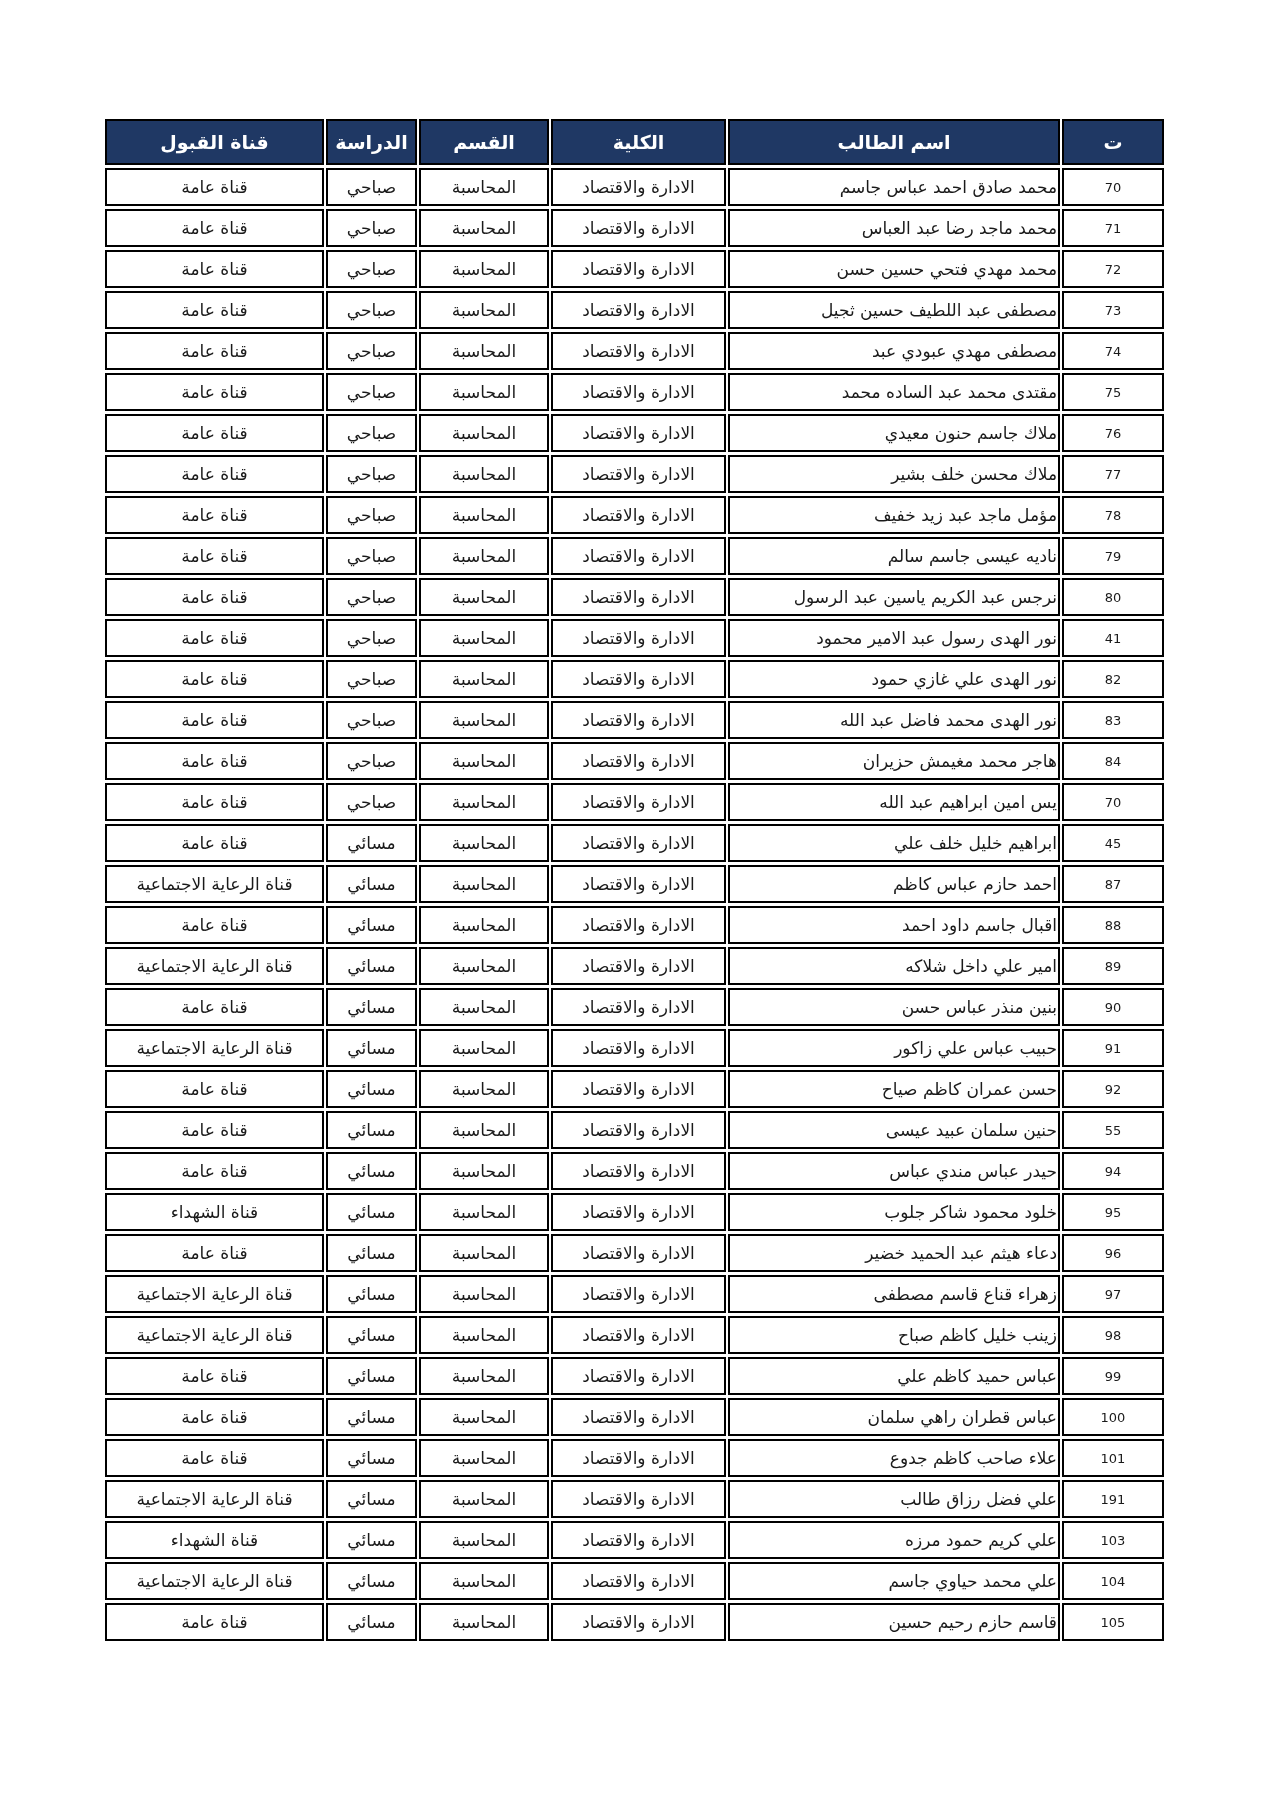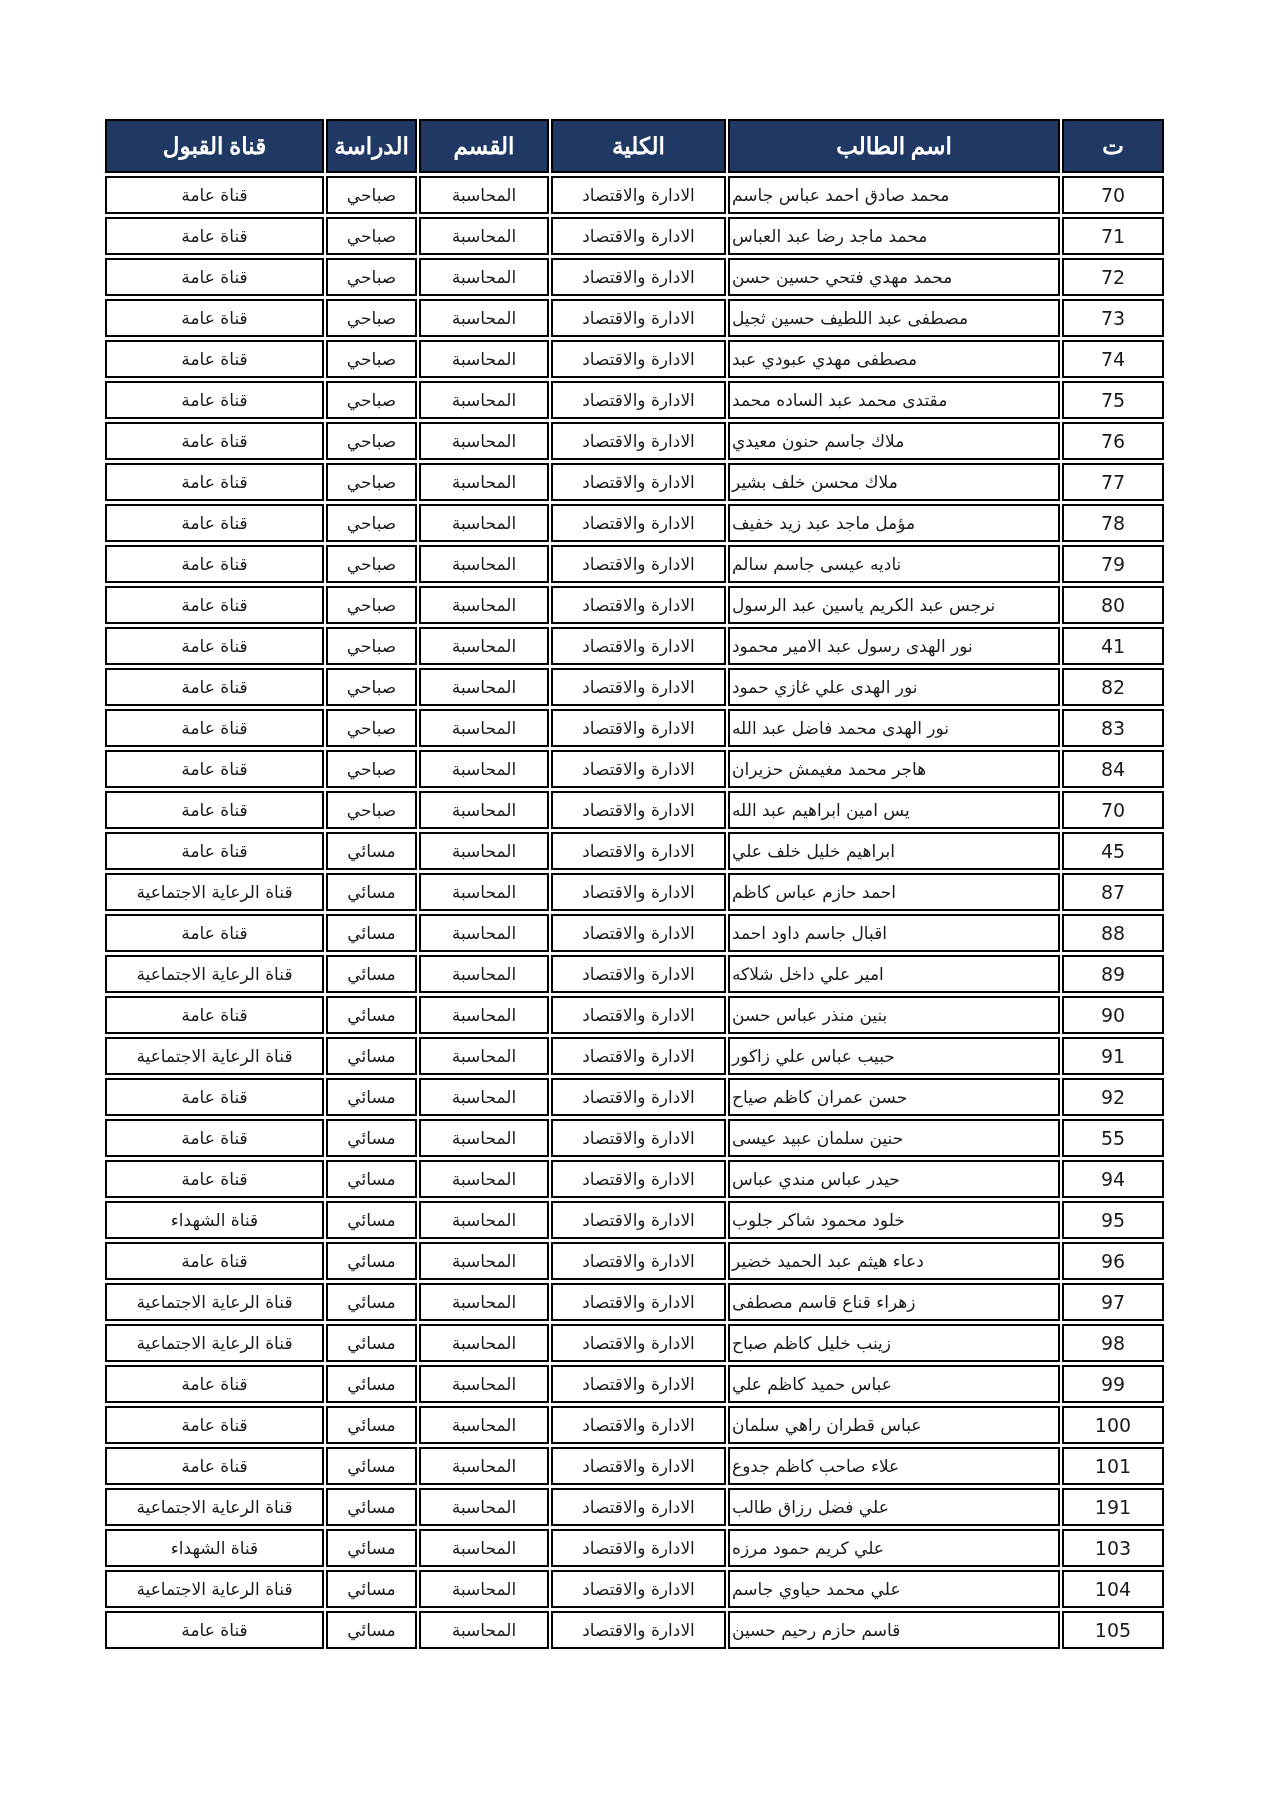--- a/index.html
+++ b/index.html
@@ -25,39 +25,38 @@
     border:2px solid var(--border-color,#000000);
     box-sizing:border-box;
     vertical-align:middle;
     text-align:center;
     overflow:hidden;
     white-space:nowrap;
   }
   .admission-table th{
     background:var(--header-bg,#1f3864);
     color:var(--header-text,#ffffff);
-    font-size:23px;
+    font-size:19px;
     font-weight:bold;
-    height:54px;
+    height:46px;
     padding:0 4px;
-    font-family:Liberation Serif, serif;
   }
   .admission-table td{
     background:#ffffff;
     color:#1a1a1a;
     font-size:17px;
     height:38px;
     padding:0 2px;
   }
   .admission-table td.name{
-    text-align:left;
+    text-align:right;
     padding-right:1px;
   }
   .admission-table td.index{
-    font-size:19px;
+    font-size:13px;
   }
 </style>
 </head>
 <body>
 
 <table class="admission-table">
   <colgroup>
     <col style="width:102px">
     <col style="width:332px">
     <col style="width:175px">

